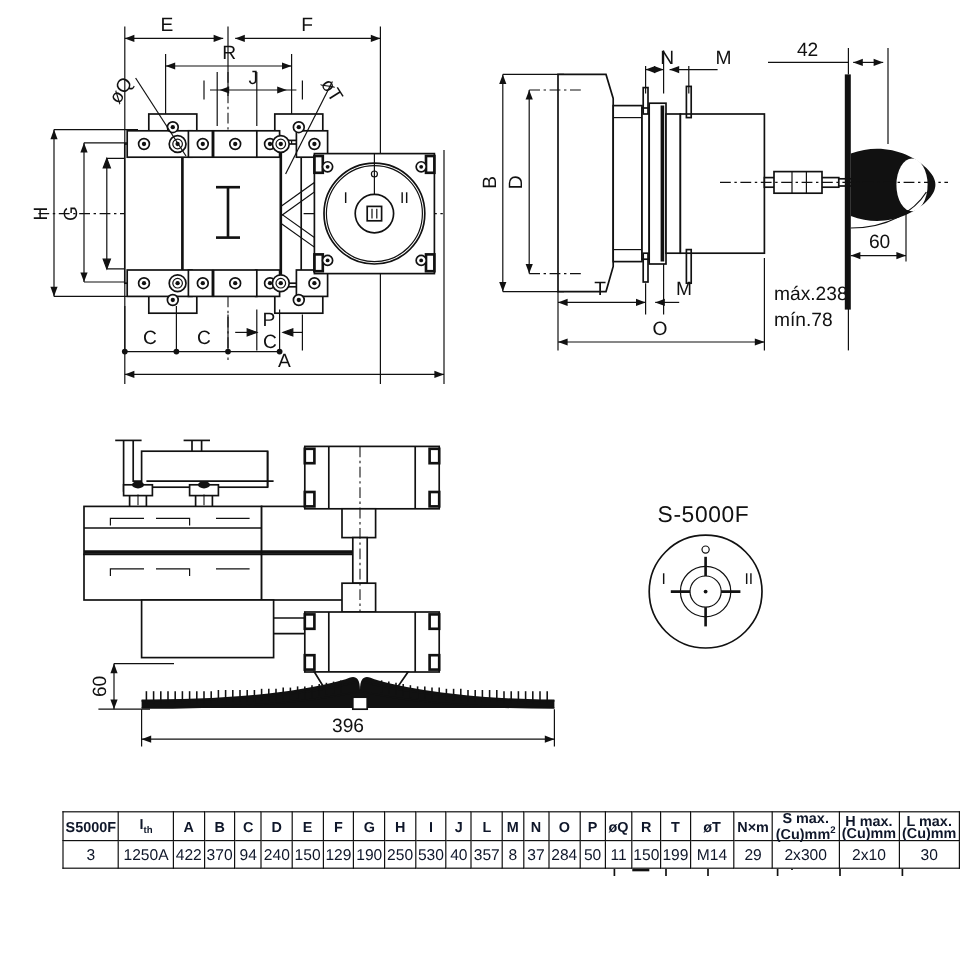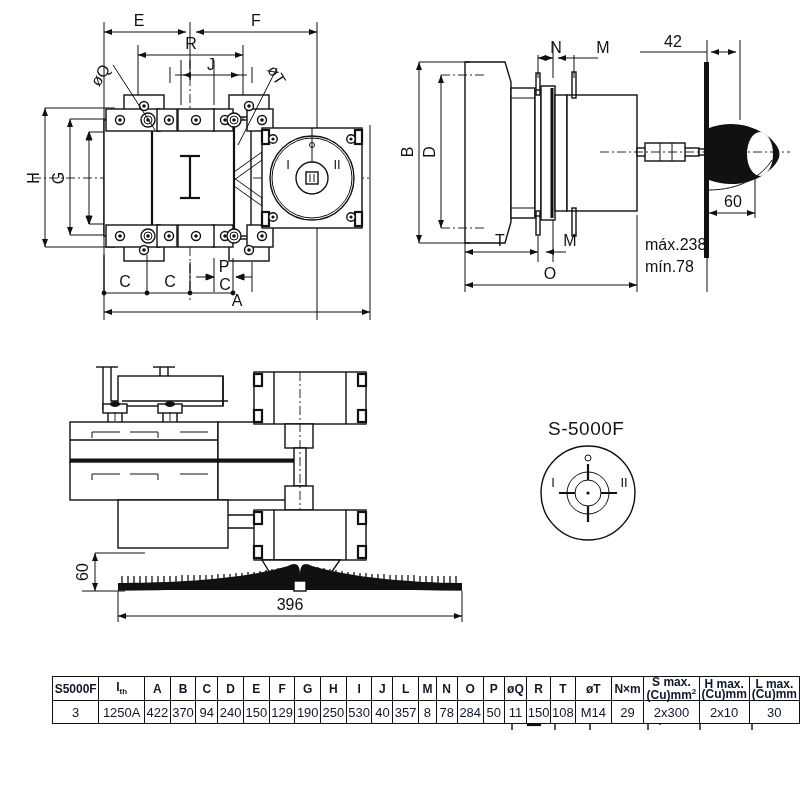--- a/index.html
+++ b/index.html
@@ -647,26 +647,26 @@
         <td>94</td>
         <td>240</td>
         <td>150</td>
         <td>129</td>
         <td>190</td>
         <td>250</td>
         <td>530</td>
         <td>40</td>
         <td>357</td>
         <td>8</td>
-        <td>78</td>
+        <td>37</td>
         <td>284</td>
         <td>50</td>
         <td>11</td>
         <td>150</td>
-        <td>108</td>
+        <td>199</td>
         <td>M14</td>
         <td>29</td>
         <td>2x300</td>
         <td>2x10</td>
         <td>30</td>
       </tr>
     </tbody>
       </table>
   </div>
 

